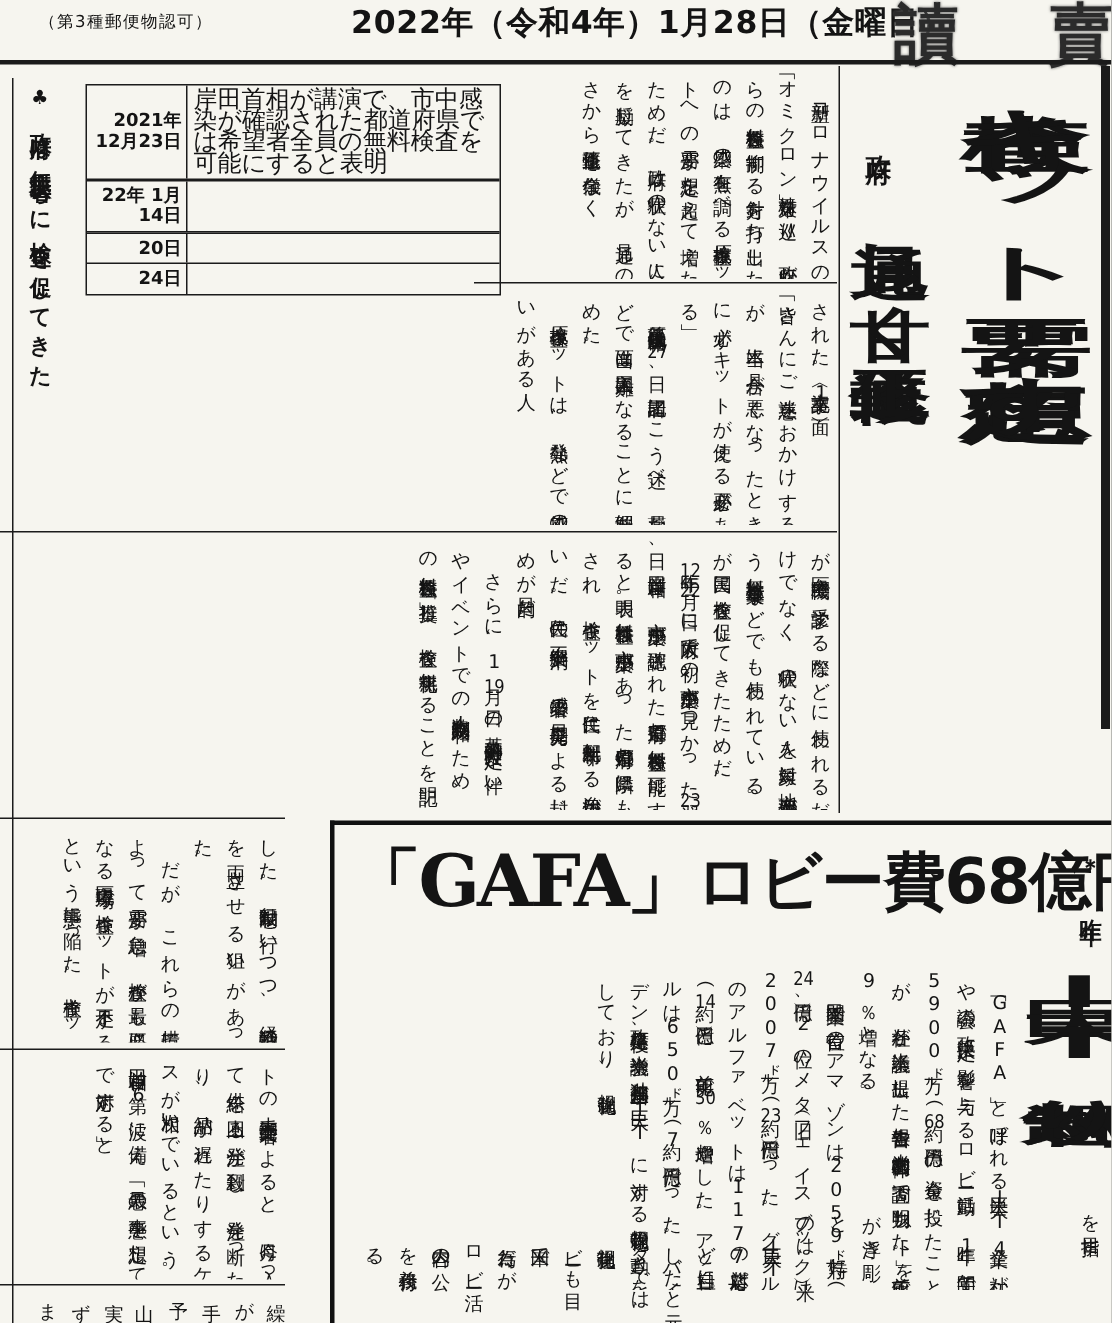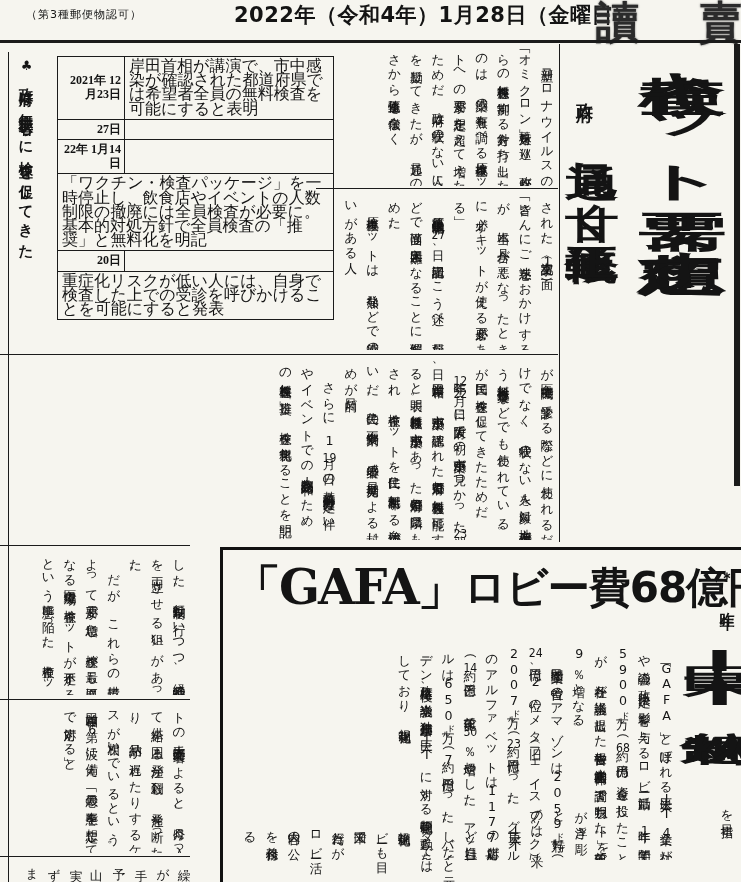--- a/index.html
+++ b/index.html
@@ -18,21 +18,21 @@
   .tcy{text-combine-upright:all;}
   .upd{text-orientation:upright;}
   
   .tl-strip{position:absolute;left:16px;top:58px;height:300px;writing-mode:vertical-rl;
             font-size:14.5px;font-weight:bold;letter-spacing:2.5px;}
   .tl-mark{font-size:13px;letter-spacing:4px;}
   .tl-table{position:absolute;left:57px;top:56px;width:275px;border:1.5px solid #1b1b1b;background:#f6f5ef;}
   .tl-row{display:flex;border-bottom:1px solid #1b1b1b;}
   .tl-row:last-child{border-bottom:none;}
   .tl-date{width:62px;border-right:1px solid #1b1b1b;font-weight:bold;font-size:12px;
-           line-height:13.5px;padding:3px 3px 3px 1px;display:flex;align-items:center;justify-content:flex-end;text-align:right;font-family:Liberation Serif, serif;}
+           line-height:13.5px;padding:3px 3px 3px 1px;display:flex;align-items:center;justify-content:flex-end;text-align:right;}
   .tl-text{flex:1;font-size:16px;line-height:14.2px;padding:2px 3px 3px 4px;}
   
   .hl-main{position:absolute;left:686px;top:44px;width:44px;height:478px;writing-mode:vertical-rl;
            font-size:40px;line-height:1.05;font-weight:900;letter-spacing:0;
            transform:scaleX(2.2);transform-origin:top right;white-space:pre;}
   .hl-kicker{position:absolute;left:574px;top:90px;writing-mode:vertical-rl;font-size:17px;font-weight:900;letter-spacing:2px;}
   .hl-sub{position:absolute;left:584px;top:136px;width:38px;height:380px;writing-mode:vertical-rl;
           font-size:36px;line-height:1.1;font-weight:900;transform:scaleX(1.5);transform-origin:top right;}
   
   .gafa{position:absolute;left:196px;top:547px;width:539px;height:335px;border:3px solid #111;
@@ -67,33 +67,31 @@
   <div class="rule" style="left:559px;top:44px;width:1px;height:498px;"></div>
 
   <div class="tl-strip"><span class="tl-mark">♣</span><span>政府は無症状者らに検査を促してきた</span></div>
   <div class="tl-table">
 
   <div class="tl-row">
         <div class="tl-date">2021年 12月23日</div>
         <div class="tl-text">岸田首相が講演で、市中感染が確認された都道府県では希望者全員の無料検査を可能にすると表明</div>
       </div>
       <div class="tl-row">
-        <div class="tl-date">27日</div>
       </div>
       <div class="tl-row">
         <div class="tl-date">22年 1月14日</div>
       </div>
       <div class="tl-row">
-        <div class="tl-text">「ワクチン・検査パッケージ」を一時停止し、飲食店やイベントの人数制限の撤廃には全員検査が必要に。基本的対処方針で全員検査の「推奨」と無料化を明記</div>
       </div>
       <div class="tl-row">
         <div class="tl-date">20日</div>
       </div>
       <div class="tl-row">
-        <div class="tl-text">重症化リスクが低い人には、自身で検査した上での受診を呼びかけることを可能にすると発表</div>
+        <div class="tl-date">24日</div>
       </div>
     </div>
 
   <div class="vt" style="left:294px;top:45px;width:264px;height:141px;">　新型コロナウイルスの変異株「オミクロン株」対策を巡り、政府が無症状者らの無料検査を抑制する方針を打ち出したのは、感染の有無を調べる抗原検査キットへの需要が想定を超えて増えたためだ。政府は症状のない人に無料検査実施を奨励してきたが、見通しの甘さから軌道修正を余儀なく</div>
   <div class="rule" style="left:316px;top:188px;width:242px;height:1px;"></div>
   <div class="vt" style="left:316px;top:193px;width:242px;height:157px;">された。〈本文記事<span class="upd">1</span>面〉<br>「皆さんにご迷惑をおかけするが、本当に具合が悪くなったときに必ずキットが使える必要がある」<br>　後藤厚生労働相は<span class="tcy">27</span>日、記者団にこう述べ、薬局などで当面は入手困難になることに理解を求めた。<br>　抗原検査キットは、発熱などで感染の疑いがある人</div>
   <div class="rule" style="left:0;top:354px;width:558px;height:1px;"></div>
   <div class="vt" style="left:0;top:359px;width:558px;height:181px;">が医療機関で受診する際などに使われるだけでなく、症状のない人を対象に地方自治体が行う無料検査事業などでも使われている。政府が国民に検査を促してきたためだ。<br>　昨年<span class="tcy">12</span>月<span class="tcy">22</span>日に大阪府で初の市中感染が見つかった翌<span class="tcy">23</span>日、岸田首相は、市中感染が確認された都道府県で無料検査を可能にすると表明。無料検査は市中感染があった都道府県の隣県にも拡大され、検査キットを住民に無料配布する自治体が相次いだ。住民の不安解消や、感染者の早期発見による封じ込めが目的だ。<br>　さらに、<span class="upd">1</span>月<span class="tcy">19</span>日の基本的対処方針改定に伴い、飲食やイベントでの人数制限緩和のため、参加者全員の無料検査を「推奨」し、検査を無料化することを明記</div>
   <div class="rule" style="left:0;top:545px;width:190px;height:1px;"></div>
   <div class="vt" style="left:12px;top:550px;width:178px;height:145px;">した。行動制限を行いつつ、経済活動の継続を両立させる狙いがあった。<br>　だが、これらの措置によって需要が急増し、検査が最も必要になる医療現場で検査キットが不足するという事態に陥った。検査キッ</div>

